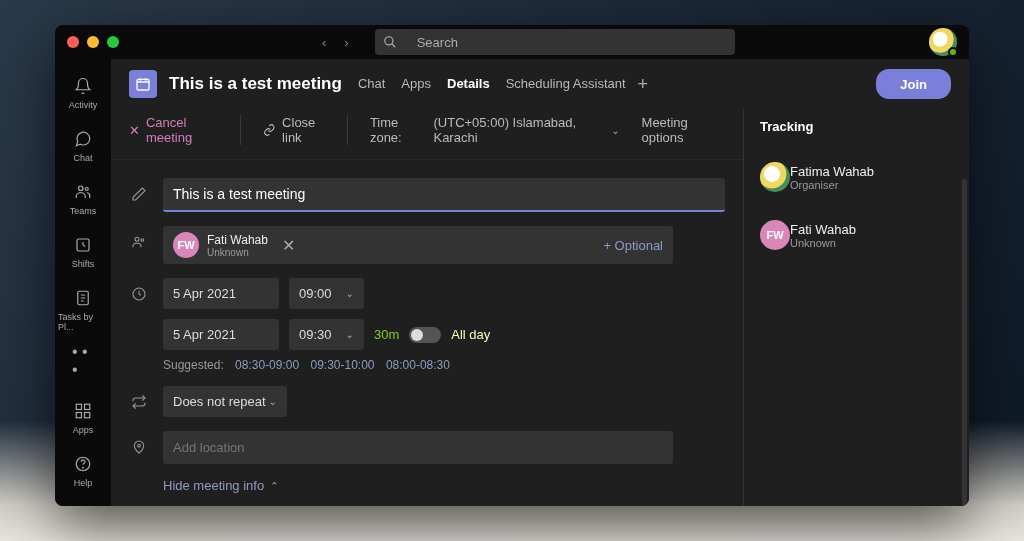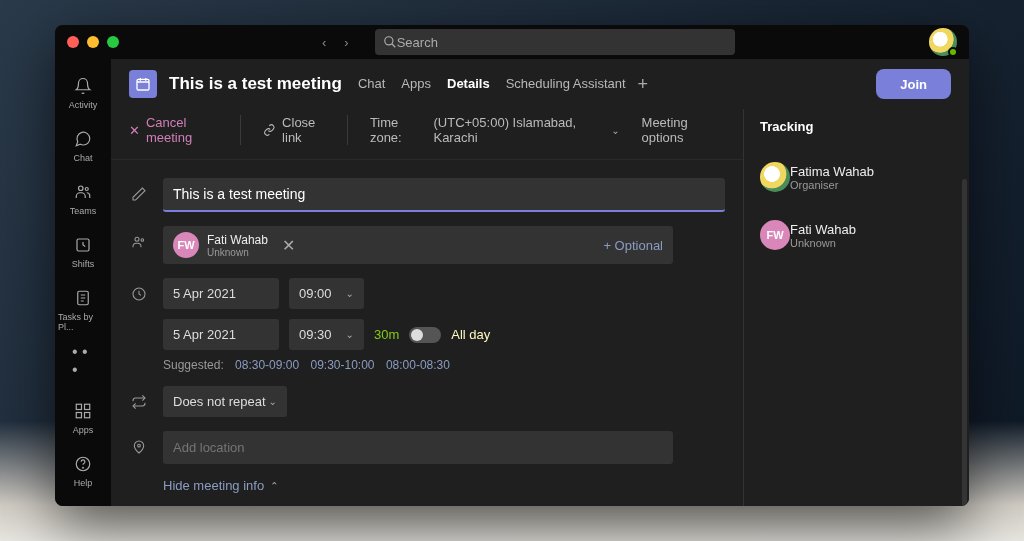--- a/index.html
+++ b/index.html
@@ -7,40 +7,40 @@
   body::before { content: ''; position: absolute; bottom: 0; left: 0; right: 0; height: 120px; background: linear-gradient(to top, #e8e6e0 0%, #d0ccc4 30%, transparent 100%); }
   .window { position: absolute; top: 25px; left: 55px; right: 55px; bottom: 35px; background: #1f1f1f; border-radius: 8px; display: flex; flex-direction: column; overflow: hidden; box-shadow: 0 20px 60px rgba(0,0,0,.6); }
   .titlebar { height: 34px; display: flex; align-items: center; padding: 0 12px; gap: 8px; background: #0a0a0a; }
   .traffic { display: flex; gap: 8px; }
   .traffic span { width: 12px; height: 12px; border-radius: 50%; }
   .tr-close { background: #ff5f57; }
   .tr-min { background: #febc2e; }
   .tr-max { background: #28c840; }
   .nav-arrows { display: flex; gap: 18px; margin-left: 195px; color: #888; }
   .nav-arrows span { font-size: 13px; cursor: pointer; }
-  .searchbar { display: flex; align-items: center; background: #333; border-radius: 4px; height: 26px; width: 360px; padding: 0 8px; margin-left: 18px; color: #aaa; font-size: 13px; gap: 0; }
+  .searchbar { display: flex; align-items: center; background: #333; border-radius: 4px; height: 26px; width: 360px; padding: 0 8px; margin-left: 18px; color: #aaa; font-size: 13px; gap: 20px; }
   .avatar-wrap { margin-left: auto; position: relative; }
   .avatar { width: 28px; height: 28px; border-radius: 50%; background: radial-gradient(circle at 40% 40%, #fff 0%, #fff 30%, #f0d860 32%, #f0d860 55%, #4a8c5a 58%); position: relative; }
   .presence { width: 10px; height: 10px; background: #6bb700; border-radius: 50%; border: 2px solid #0a0a0a; position: absolute; bottom: -1px; right: -1px; }
   .main-row { display: flex; flex: 1; overflow: hidden; }
   .leftnav { width: 56px; background: #0a0a0a; display: flex; flex-direction: column; align-items: center; padding-top: 12px; gap: 10px; }
   .nav-item { width: 50px; display: flex; flex-direction: column; align-items: center; gap: 3px; color: #aaa; font-size: 9px; padding: 4px 0; cursor: pointer; }
   .nav-item svg { width: 18px; height: 18px; }
   .nav-icon { width: 22px; height: 22px; display: flex; align-items: center; justify-content: center; font-size: 16px; }
   .nav-bottom { margin-top: auto; margin-bottom: 14px; display: flex; flex-direction: column; gap: 10px; align-items: center; }
   .workspace { flex: 1; display: flex; flex-direction: column; background: #1f1f1f; }
   .header { display: flex; align-items: center; padding: 10px 18px; gap: 12px; }
   .cal-icon { width: 28px; height: 28px; background: #7a7fd9; border-radius: 4px; display: flex; align-items: center; justify-content: center; color: #fff; font-size: 14px; }
   .header-title { color: #fff; font-weight: 700; font-size: 17px; }
   .htabs { display: flex; gap: 16px; margin-left: 4px; color: #b8b8b8; font-size: 13px; }
   .htabs span { cursor: pointer; padding-bottom: 2px; }
   .htabs .active { color: #fff; font-weight: 600; }
   .plus-btn { color: #aaa; font-size: 18px; cursor: pointer; }
   .hspace { flex: 1; }
-  .btn-join { background: #7a7fd9; color: #fff; border: none; height: 30px; padding: 0 24px; border-radius: 8px; font-size: 13px; font-weight: 600; cursor: pointer; }
+  .btn-join { background: #7a7fd9; color: #fff; border: none; height: 30px; padding: 0 24px; border-radius: 13px; font-size: 13px; font-weight: 600; cursor: pointer; }
   .btn-close { background: transparent; color: #fff; border: 1px solid #555; height: 30px; padding: 0 22px; border-radius: 3px; font-size: 13px; cursor: pointer; margin-left: 8px; }
   .content-row { display: flex; flex: 1; overflow: hidden; }
   .left-col { flex: 1; display: flex; flex-direction: column; border-right: 1px solid #333; overflow: hidden; }
   .actionbar { display: flex; align-items: center; padding: 6px 18px 14px; gap: 22px; color: #bbb; font-size: 13px; border-bottom: 1px solid #2a2a2a; }
   .cancel-link { color: #d17fb8; display: flex; align-items: center; gap: 6px; cursor: pointer; padding-right: 14px; border-right: 1px solid #3a3a3a; }
   .action-link { display: flex; align-items: center; gap: 6px; cursor: pointer; padding-right: 14px; border-right: 1px solid #3a3a3a; }
   .tz { display: flex; align-items: center; gap: 6px; }
   .form { padding: 18px 18px 0; }
   .form-row { display: flex; gap: 14px; margin-bottom: 14px; align-items: flex-start; }
   .row-icon { width: 20px; color: #999; display: flex; justify-content: center; margin-top: 8px; }

